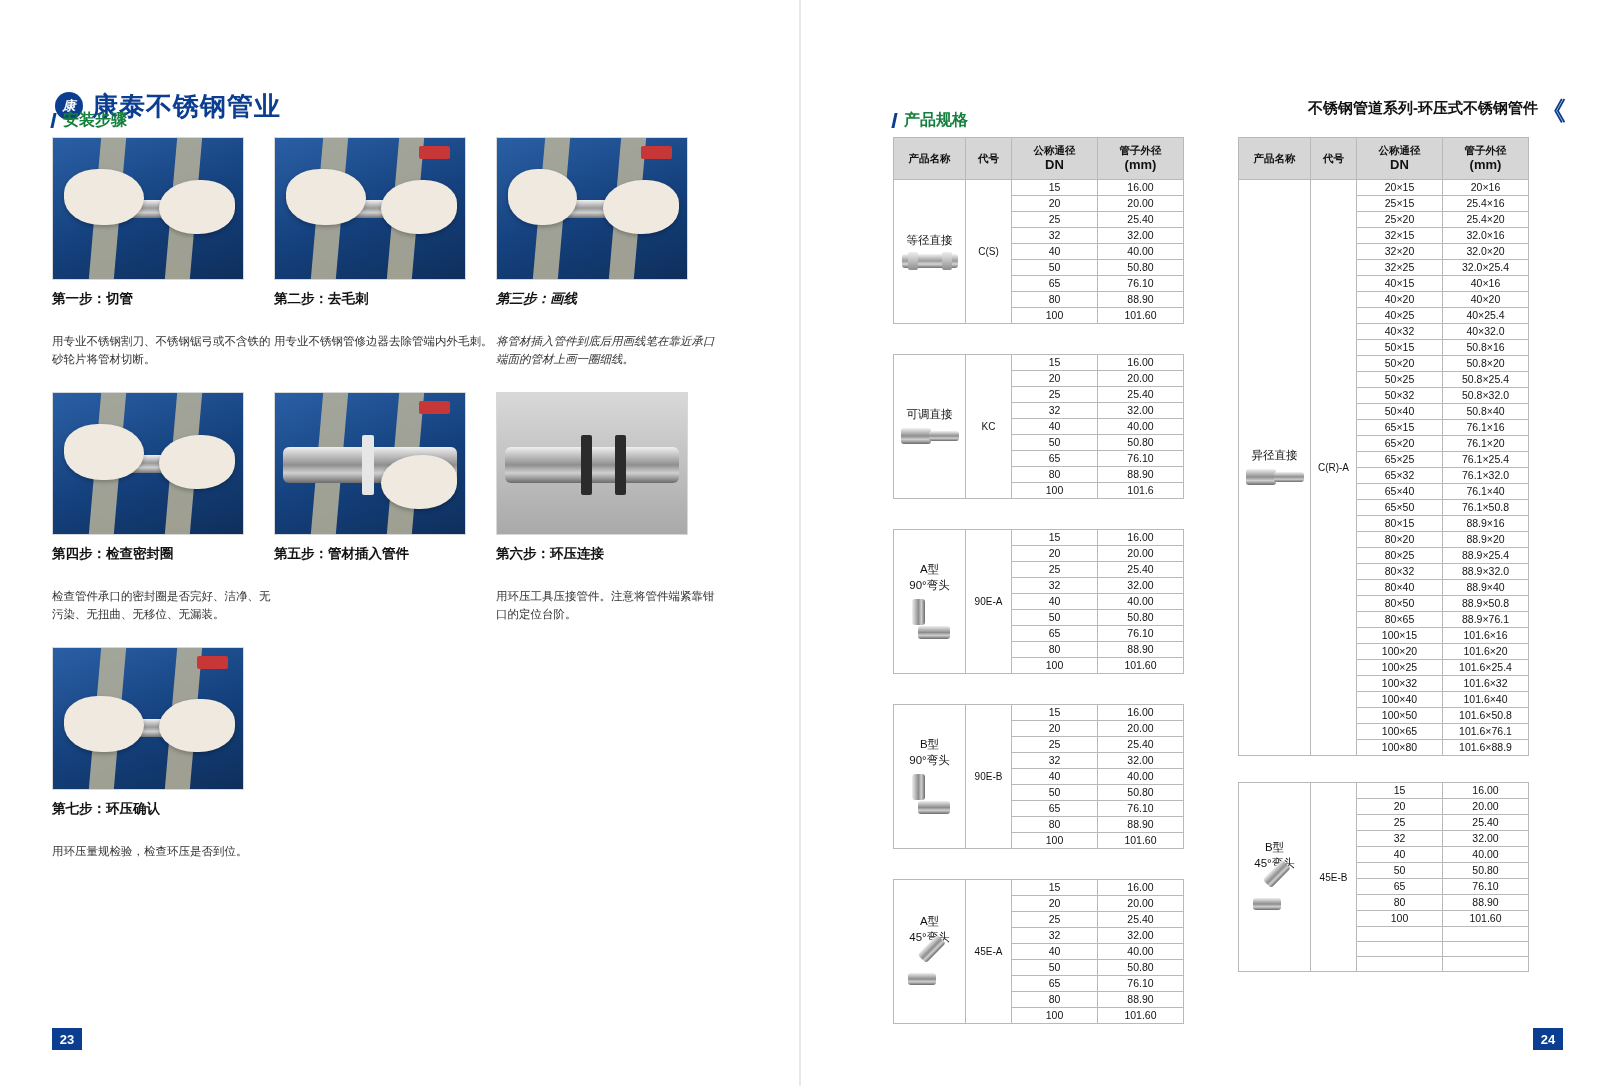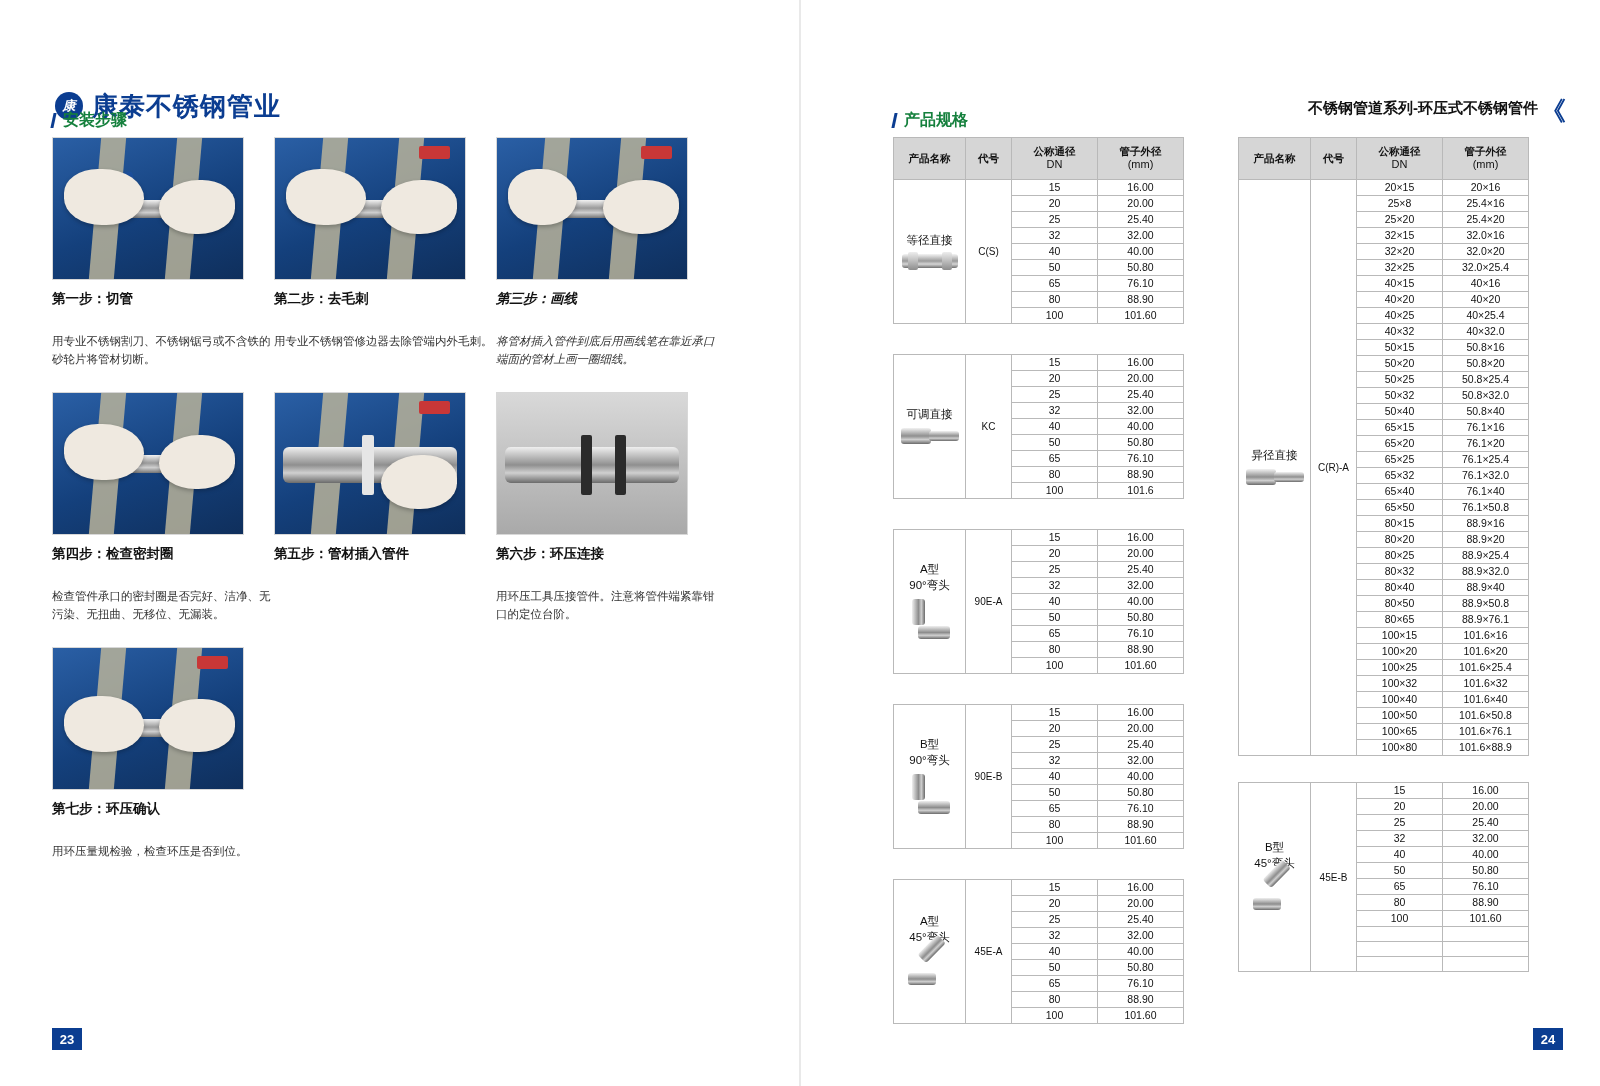--- a/index.html
+++ b/index.html
@@ -83,21 +83,21 @@
   }
   table.spec th, table.spec td {
     border:1px solid #b9b9b9; text-align:center; padding:0;
     height:15px; line-height:15px; font-weight:normal;
   }
   table.spec thead th {
     background:#d6d6d6; font-weight:bold; height:42px; line-height:1.25;
     font-size:10.5px;
     margin-top:13px;
   }
-  table.spec thead th small { display:block; font-size:11px; font-weight:normal; }
+  table.spec thead th small { display:block; font-size:13px; font-weight:bold; }
   .prodcell { width:72px; vertical-align:middle; padding:3px 2px; }
   .prodcell .pname { font-size:11.5px; font-weight:normal; line-height:1.35; }
   .codecell { width:46px; vertical-align:middle; font-size:10px; }
   .dncol { width:86px; }
   .odcol { width:86px; }
 
   
   .fit { margin:5px auto 2px; display:block; }
   .fit-straight { width:56px; height:14px; background:linear-gradient(180deg,#f4f4f4,#9b9b9b 50%,#d5d5d5 72%,#6f6f6f); border-radius:3px; position:relative; }
   .fit-straight:before, .fit-straight:after { content:""; position:absolute; top:-2px; width:10px; height:18px; background:linear-gradient(180deg,#ededed,#8d8d8d); border-radius:2px; }
@@ -517,21 +517,21 @@
         <tr>
           <td class="prodcell" rowspan="36">
             <div class="pname">异径直接</div>
             <div class="fit fit-reducer"></div>
           </td>
           <td class="codecell" rowspan="36">C(R)-A</td>
           <td>20×15</td>
           <td>20×16</td>
         </tr>
       <tr>
-            <td>25×8</td>
+            <td>25×15</td>
             <td>25.4×16</td>
           </tr>
           <tr>
             <td>25×20</td>
             <td>25.4×20</td>
           </tr>
           <tr>
             <td>32×15</td>
             <td>32.0×16</td>
           </tr>

